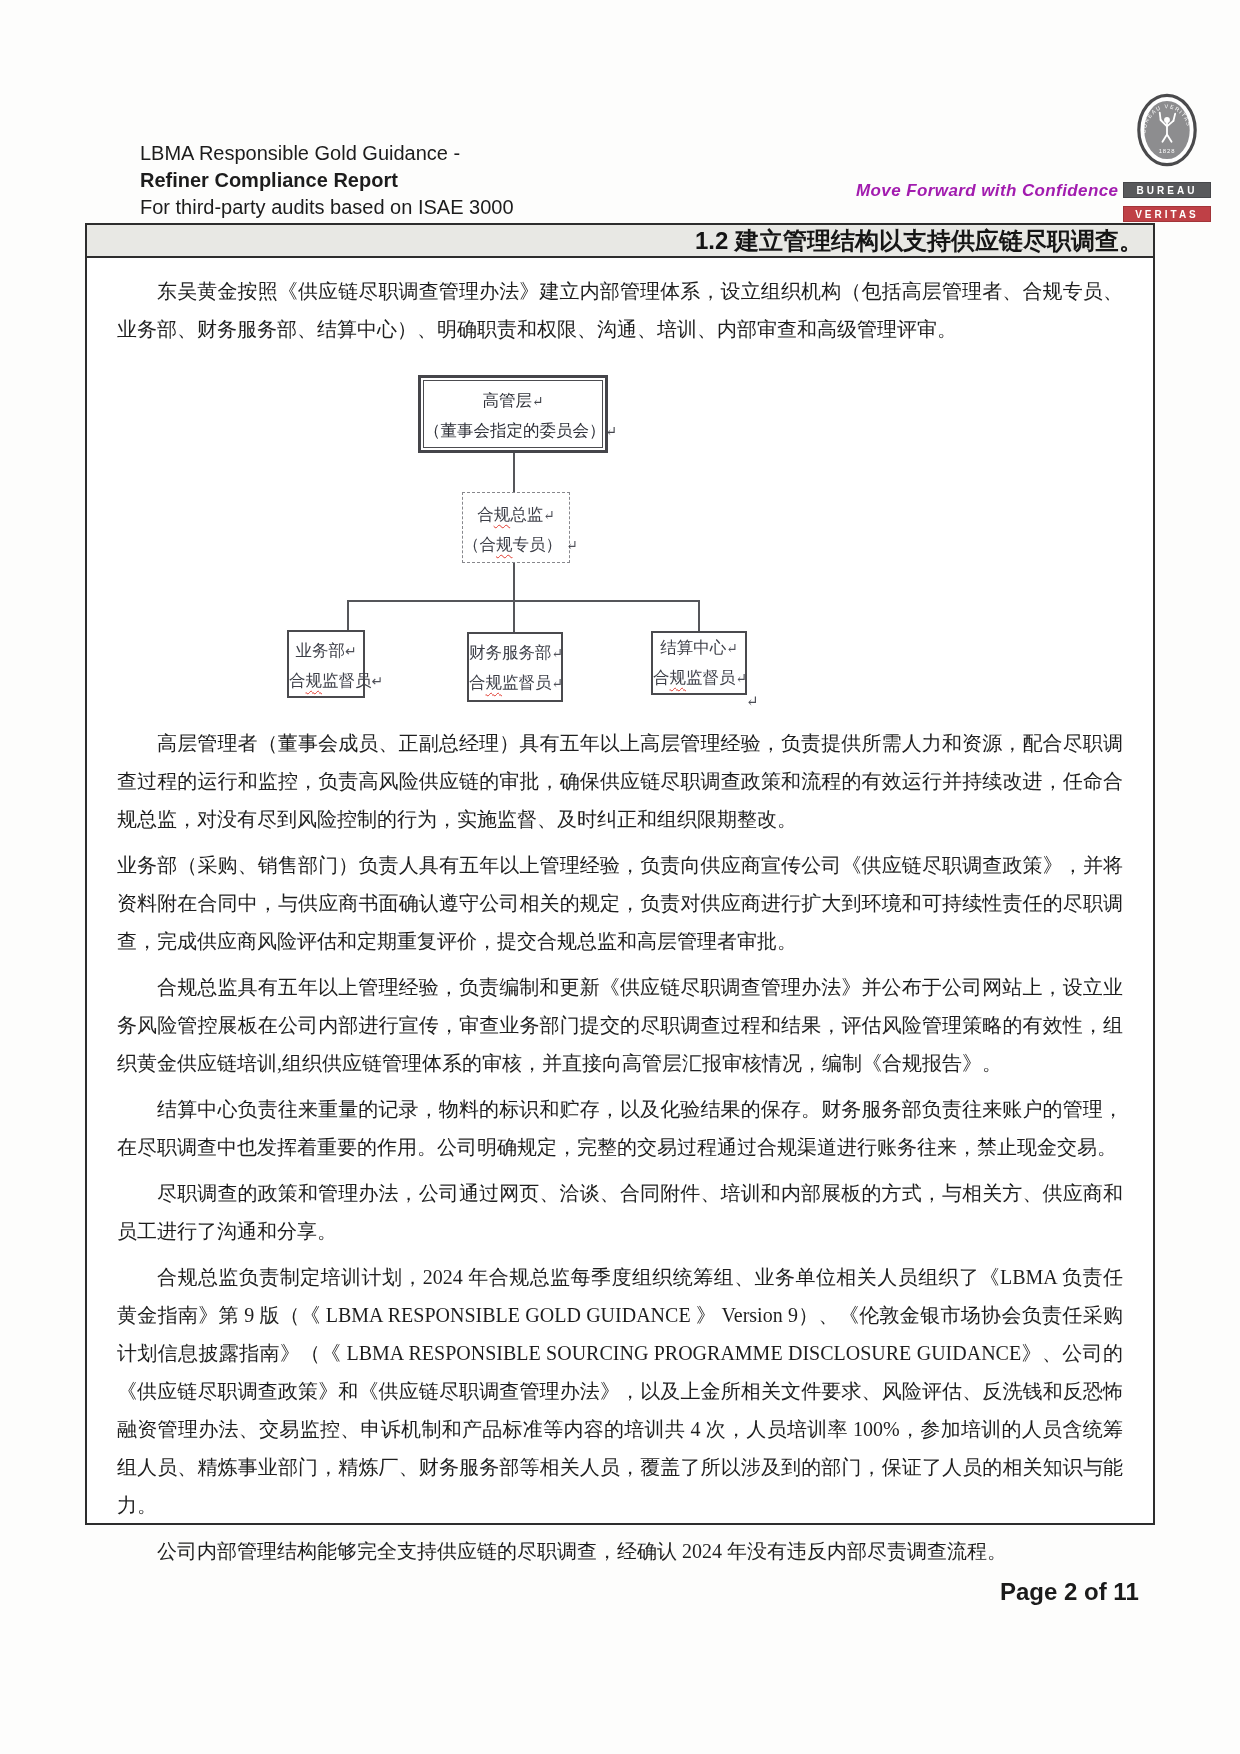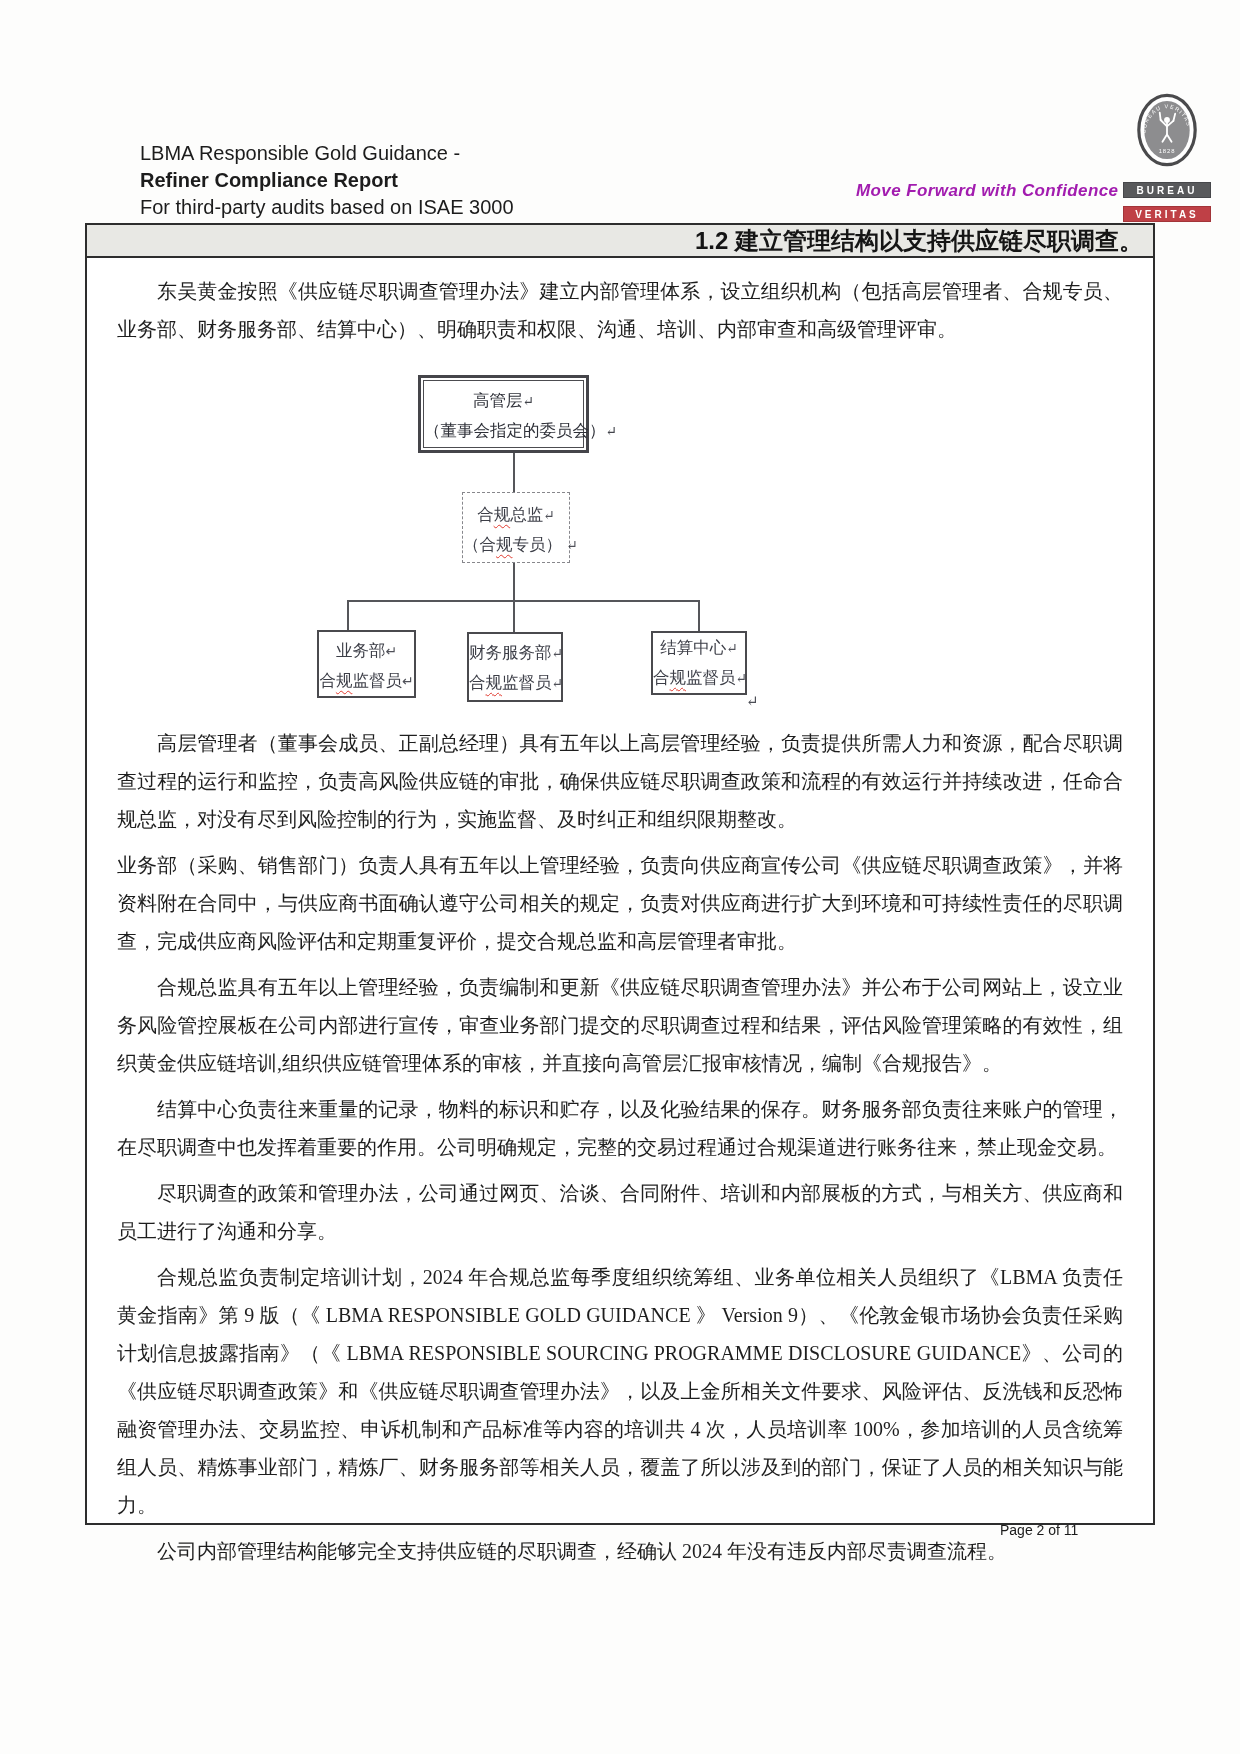--- a/index.html
+++ b/index.html
@@ -46,50 +46,50 @@
   }
   p.body-par.no-indent{text-indent:0;}
   
   .chart{position:relative;height:360px;}
   .obox{
     position:absolute;background:#fff;box-sizing:border-box;text-align:center;
     color:#3c3e47;font-size:16.5px;white-space:nowrap;
   }
   .obox .oline{line-height:29px;}
   .obox.top{
-    left:314px;top:24px;width:161px;height:68px;
+    left:314px;top:24px;width:180px;height:68px;
     border:1px solid #4c4c50;box-shadow:0 0 0 2px #fff,0 0 0 5px #45454a;
     padding-top:5px;color:#2e3038;
   }
   .obox.director{
     left:353px;top:136px;width:108px;height:71px;
     border:1px dashed #87878c;padding-top:7px;
   }
   .obox.dept{border:2px solid #4a4a4e;padding-top:4px;}
-  .obox.dept.d0{left:208px;top:274px;width:99px;height:68px;font-family:Liberation Serif, serif;}
+  .obox.dept.d0{left:178px;top:274px;width:78px;height:68px;font-family:Liberation Serif, serif;}
   .obox.dept.d1{left:358px;top:276px;width:96px;height:70px;text-align:right;}
   .obox.dept.d2{left:542px;top:275px;width:96px;height:64px;padding-top:0;}
   .cline{position:absolute;background:#55565a;}
   .v1{left:404px;top:92px;width:2px;height:44px;}
   .v2{left:404px;top:207px;width:2px;height:70px;}
   .hl{left:238px;top:244px;width:353px;height:2px;}
   .v3{left:238px;top:244px;width:2px;height:32px;}
   .v4{left:589px;top:244px;width:2px;height:31px;}
   .ret{font-size:.85em;opacity:.9;}
   .wavy{
     text-decoration:underline;text-decoration-style:wavy;
     text-decoration-color:#e03a2f;text-decoration-thickness:1px;
     text-underline-offset:4px;
   }
   .stray-ret{position:absolute;left:637px;top:336px;font-size:15px;color:#4c4e56;}
   
   .footer{
-    position:absolute;left:1000px;top:1522px;
+    position:absolute;left:1000px;top:1578px;
     font-family:"Liberation Sans","DejaVu Sans",sans-serif;
-    font-size:14px;font-weight:400;color:#1b1b1b;
+    font-size:24px;font-weight:700;color:#1b1b1b;
   }
 </style>
 </head>
 <body>
 
 <div class="header-left">
   <div>LBMA Responsible Gold Guidance -</div>
   <div class="bold">Refiner Compliance Report</div>
   <div>For third-party audits based on ISAE 3000</div>
 </div>

